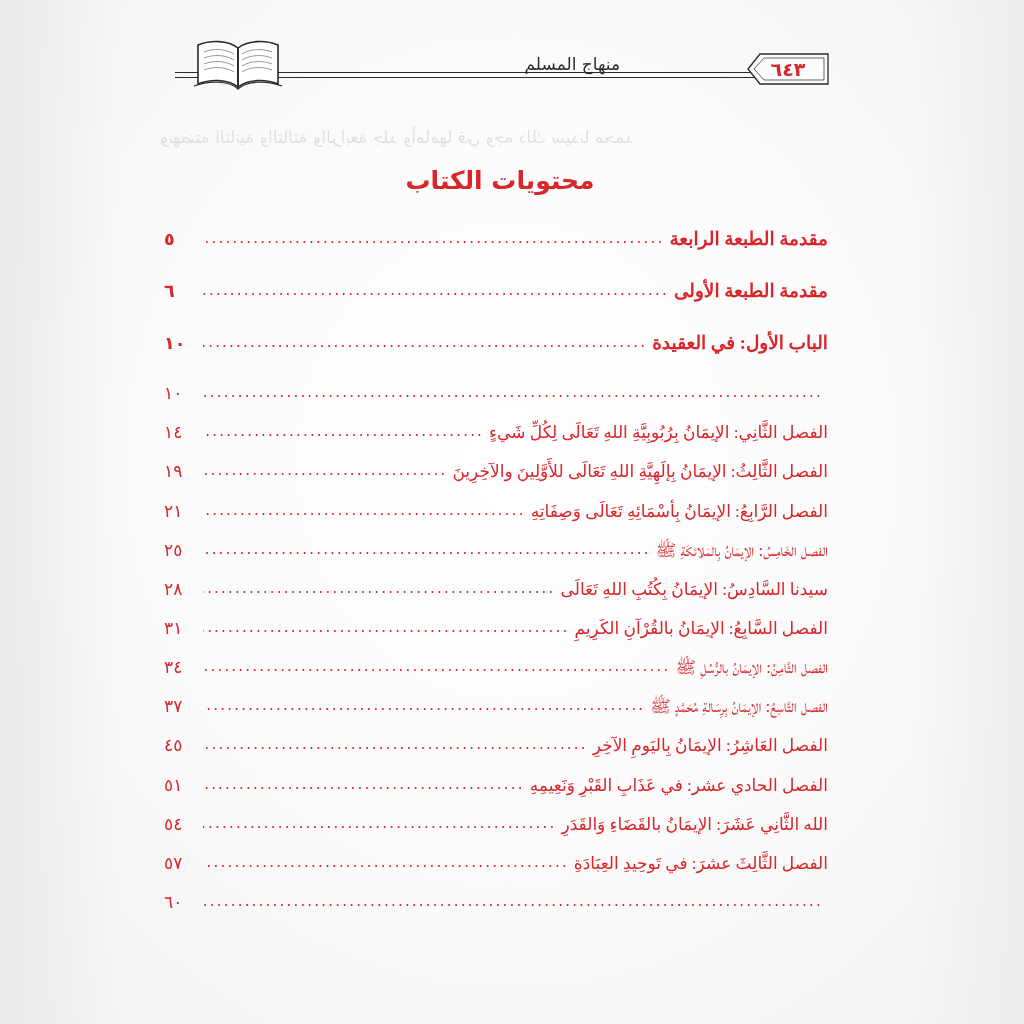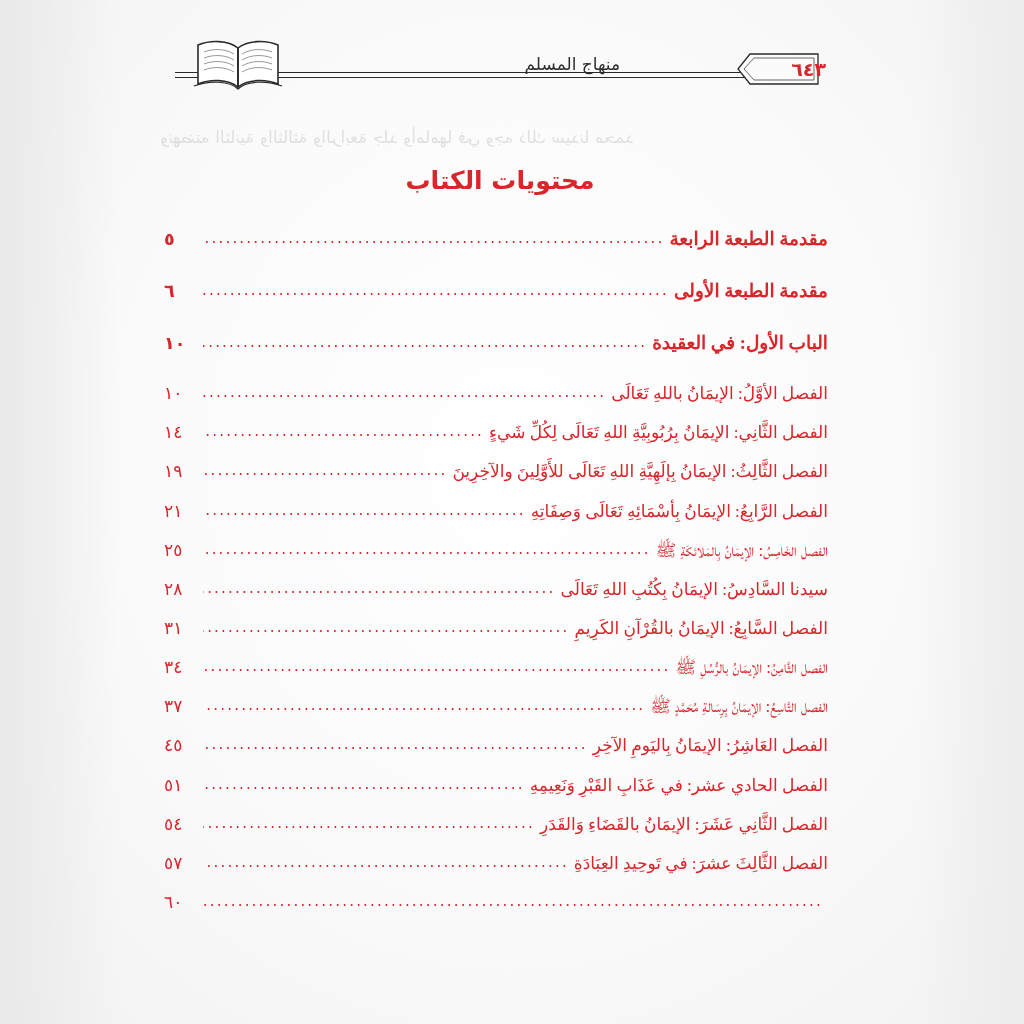--- a/index.html
+++ b/index.html
@@ -60,26 +60,27 @@
     right: 50px;
     top: 52px;
     border-top: 1.4px solid #2a2a2a;
   }
   .header-rule.second {
     top: 57px;
     border-top: 0.8px solid #2a2a2a;
   }
   .folio {
     position: absolute;
-    right: 24px;
+    right: 14px;
     top: 30px;
     width: 96px;
     height: 38px;
     display: flex;
     align-items: center;
+    justify-content: center;
   }
   .folio .tag {
     position: absolute;
     inset: 0;
   }
   .folio-num {
     position: relative;
     color: #d8262b;
     font-size: 19px;
     font-weight: bold;
@@ -234,21 +235,20 @@
           <span class="label">مقدمة الطبعة الأولى</span>
           <span class="leader">.........................................................................................</span>
           <span class="page-num">٦</span>
         </div>
         <div class="entry major">
           <span class="label">الباب الأول: في العقيدة</span>
           <span class="leader">.........................................................................................</span>
           <span class="page-num">١٠</span>
         </div>
         <div class="entry chapter">
-          <span class="label">الفصل الأوَّلُ: الإيمَانُ باللهِ تَعَالَى</span>
           <span class="leader">.........................................................................................</span>
           <span class="page-num">١٠</span>
         </div>
         <div class="entry chapter">
           <span class="label">الفصل الثَّانِي: الإيمَانُ بِرُبُوبِيَّةِ اللهِ تَعَالَى لِكُلِّ شَيءٍ</span>
           <span class="leader">.........................................................................................</span>
           <span class="page-num">١٤</span>
         </div>
         <div class="entry chapter">
           <span class="label">الفصل الثَّالِثُ: الإيمَانُ بِإلَهِيَّةِ اللهِ تَعَالَى للأَوَّلِينَ والآخِرِينَ</span>
@@ -289,21 +289,21 @@
           <span class="label">الفصل العَاشِرُ: الإيمَانُ بِاليَومِ الآخِرِ</span>
           <span class="leader">.........................................................................................</span>
           <span class="page-num">٤٥</span>
         </div>
         <div class="entry chapter">
           <span class="label">الفصل الحادي عشر: في عَذَابِ القَبْرِ وَنَعِيمِهِ</span>
           <span class="leader">.........................................................................................</span>
           <span class="page-num">٥١</span>
         </div>
         <div class="entry chapter">
-          <span class="label">الفصل الثَّانِي عَشَرَ: الإيمَانُ بالقَضَاءِ وَالقَدَرِ</span>
+          <span class="label">الله الثَّانِي عَشَرَ: الإيمَانُ بالقَضَاءِ وَالقَدَرِ</span>
           <span class="leader">.........................................................................................</span>
           <span class="page-num">٥٤</span>
         </div>
         <div class="entry chapter">
           <span class="label">الفصل الثَّالِثَ عشرَ: في تَوحِيدِ العِبَادَةِ</span>
           <span class="leader">.........................................................................................</span>
           <span class="page-num">٥٧</span>
         </div>
         <div class="entry chapter">
           <span class="leader">.........................................................................................</span>

